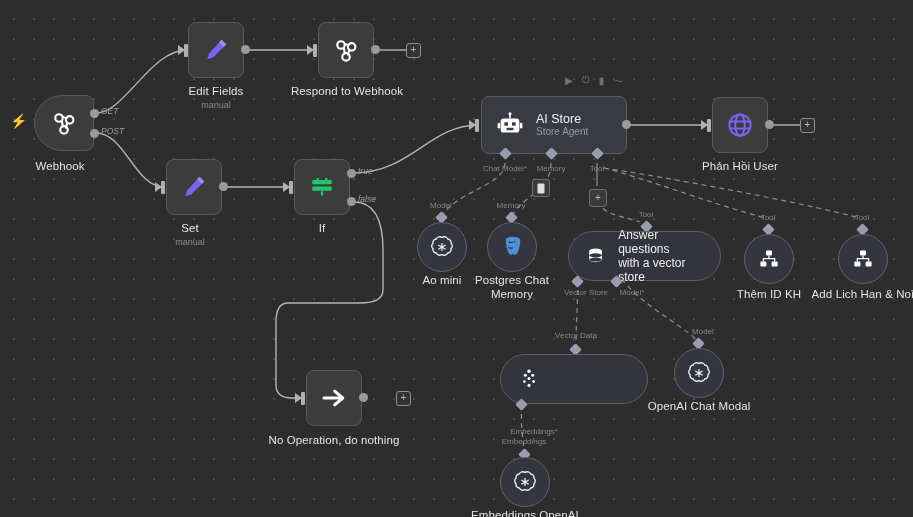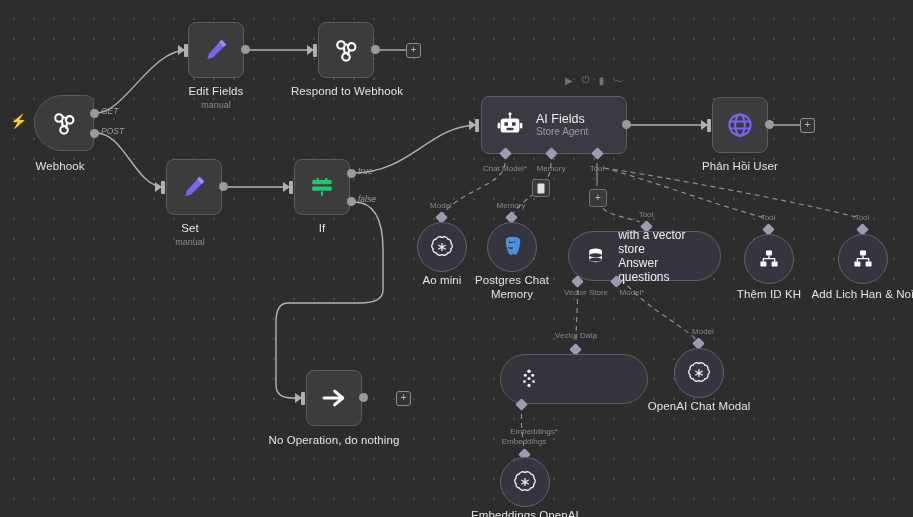--- a/index.html
+++ b/index.html
@@ -185,21 +185,21 @@
       <rect x="4" y="6.5" width="16" height="12" rx="2.5" fill="#ffffff"></rect>
       <rect x="7.2" y="9.6" width="3.1" height="3.1" rx=".5" fill="#3a3a42"></rect>
       <rect x="13.7" y="9.6" width="3.1" height="3.1" rx=".5" fill="#3a3a42"></rect>
       <rect x="9" y="14.3" width="6" height="2.2" rx=".6" fill="#3a3a42"></rect>
       <rect x="11.3" y="2.8" width="1.4" height="3.5" fill="#ffffff"></rect>
       <circle cx="12" cy="2.4" r="1.3" fill="#ffffff"></circle>
       <rect x="1.4" y="10" width="2.2" height="5" rx="1.1" fill="#ffffff"></rect>
       <rect x="20.4" y="10" width="2.2" height="5" rx="1.1" fill="#ffffff"></rect>
     </svg>
     <div>
-      <div class="ntitle">AI Fields</div>
+      <div class="ntitle">AI Store</div>
       <div class="nsub">Store Agent</div>
     </div>
   </div>
   <div class="port" style="left:622px;top:120px;"></div>
 
   <div class="diamond" style="left:501px;top:149px;"></div>
   <div class="connlbl" style="left:505px;top:164px;">
     <span>Chat Model</span><span class="req">*</span>
   </div>
   <div class="diamond" style="left:547px;top:149px;"></div>
@@ -270,22 +270,22 @@
   <div class="diamond" style="left:642px;top:222px;"></div>
   <div class="node pill" style="left:568px;top:231px;width:153px;">
     <svg width="24" height="24" viewBox="0 0 24 24">
       <ellipse cx="12" cy="6.4" rx="7.2" ry="2.9" fill="#ffffff"></ellipse>
       <path d="M4.8 6.4v4.6c0 1.6 3.2 2.9 7.2 2.9s7.2-1.3 7.2-2.9V6.4" fill="#ffffff"></path>
       <path d="M4.8 11.5v4.6c0 1.6 3.2 2.9 7.2 2.9s7.2-1.3 7.2-2.9v-4.6" fill="#ffffff"></path>
       <ellipse cx="12" cy="11.2" rx="7.2" ry="2.2" fill="#35353f"></ellipse>
       <ellipse cx="12" cy="16" rx="7.2" ry="2.2" fill="#35353f"></ellipse>
     </svg>
     <div>
+      <div class="multi">Answer questions</div>
       <div class="multi">with a vector store</div>
-      <div class="multi">Answer questions</div>
     </div>
   </div>
   <div class="diamond" style="left:573px;top:277px;"></div>
   <div class="connlbl" style="left:586px;top:288px;">Vector Store</div>
   <div class="diamond" style="left:612px;top:277px;"></div>
   <div class="connlbl" style="left:632px;top:288px;"><span>Model</span><span class="req">*</span></div>
 
   <div class="connlbl" style="left:768px;top:213px;">Tool</div>
   <div class="diamond" style="left:764px;top:225px;"></div>
   <div class="node circ" style="left:744px;top:234px;">

